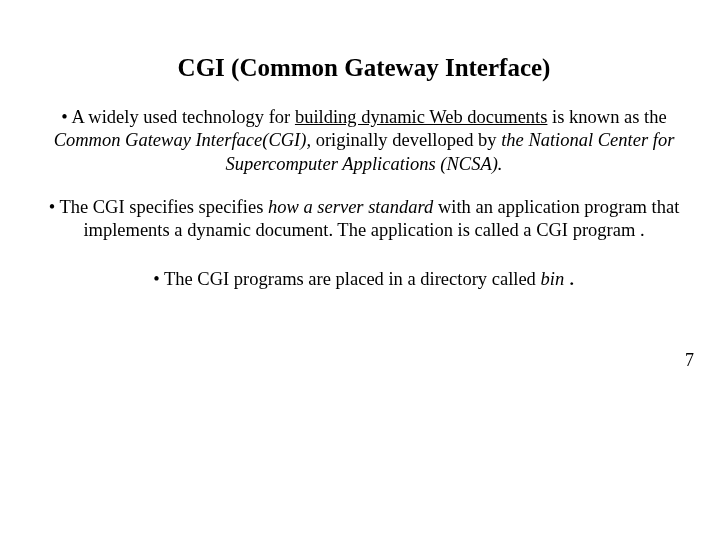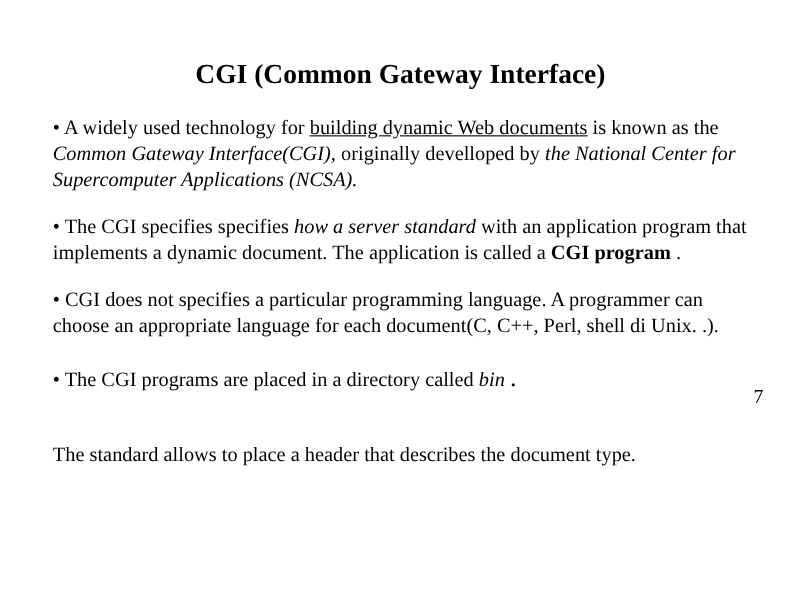--- a/index.html
+++ b/index.html
@@ -20,30 +20,31 @@
   }
   .title {
     text-align: center;
     font-size: 25px;
     font-weight: bold;
     margin: 0 0 24px 0;
   }
   .body {
     font-size: 18.5px;
     line-height: 1.26;
+    text-align: center;
   }
   .body p {
     margin: 0 0 20px 0;
   }
   .body p.tight {
     margin-bottom: 8px;
   }
   .underline { text-decoration: underline; }
   .italic { font-style: italic; }
-  .bold { font-weight: bold; }
+  .bold { font-weight: normal; }
   .dot { font-family: "Times New Roman", serif; }
   .pagenum {
     position: absolute;
     right: 26px;
     bottom: 18px;
     font-size: 18px;
   }
 </style>
 </head>
 <body>
@@ -55,27 +56,25 @@
   <div class="body">
 
     <p>
       <span>• A widely used technology for </span><span class="underline">building dynamic Web documents</span><span> is known as the </span><span class="italic">Common Gateway Interface(CGI),</span><span> originally develloped by </span><span class="italic">the National Center for Supercomputer Applications (NCSA).</span>
     </p>
 
     <p>
       <span>• The CGI specifies specifies </span><span class="italic">how a server standard</span><span> with an application program that implements a dynamic document. The application is called a </span><span class="bold">CGI program</span><span> .</span>
     </p>
 
-    <p>• CGI does not specifies a particular programming language. A programmer can choose an appropriate language for each  document(C, C++, Perl, shell di Unix. .).</p>
 
     <p>
       <span>• The CGI programs are placed in a directory called </span><span class="italic">bin </span><span class="dot" style="font-size:24px;">.</span>
     </p>
 
     <p class="tight">
       <br>
-      <span>The standard allows to place a header that describes the document type.</span>
     </p>
 
   </div>
 
   <div class="pagenum">7</div>
 </div>
 
 </body></html>

